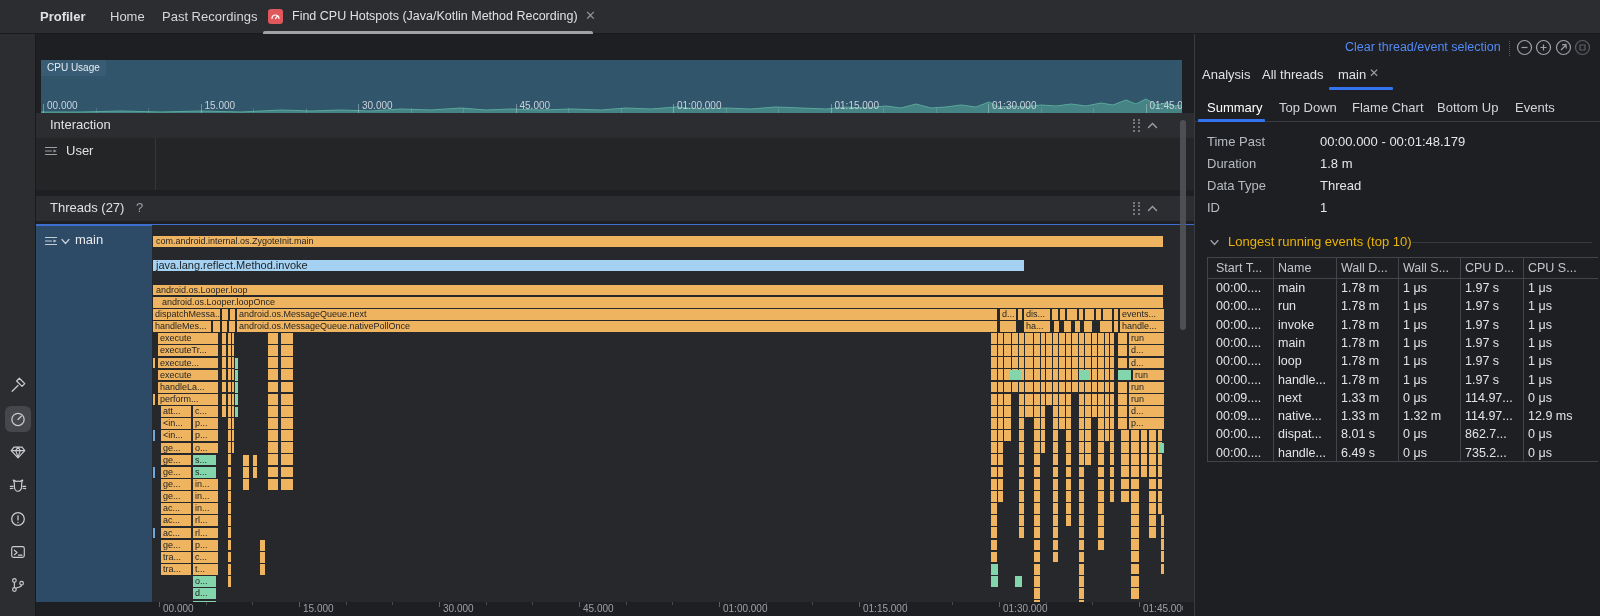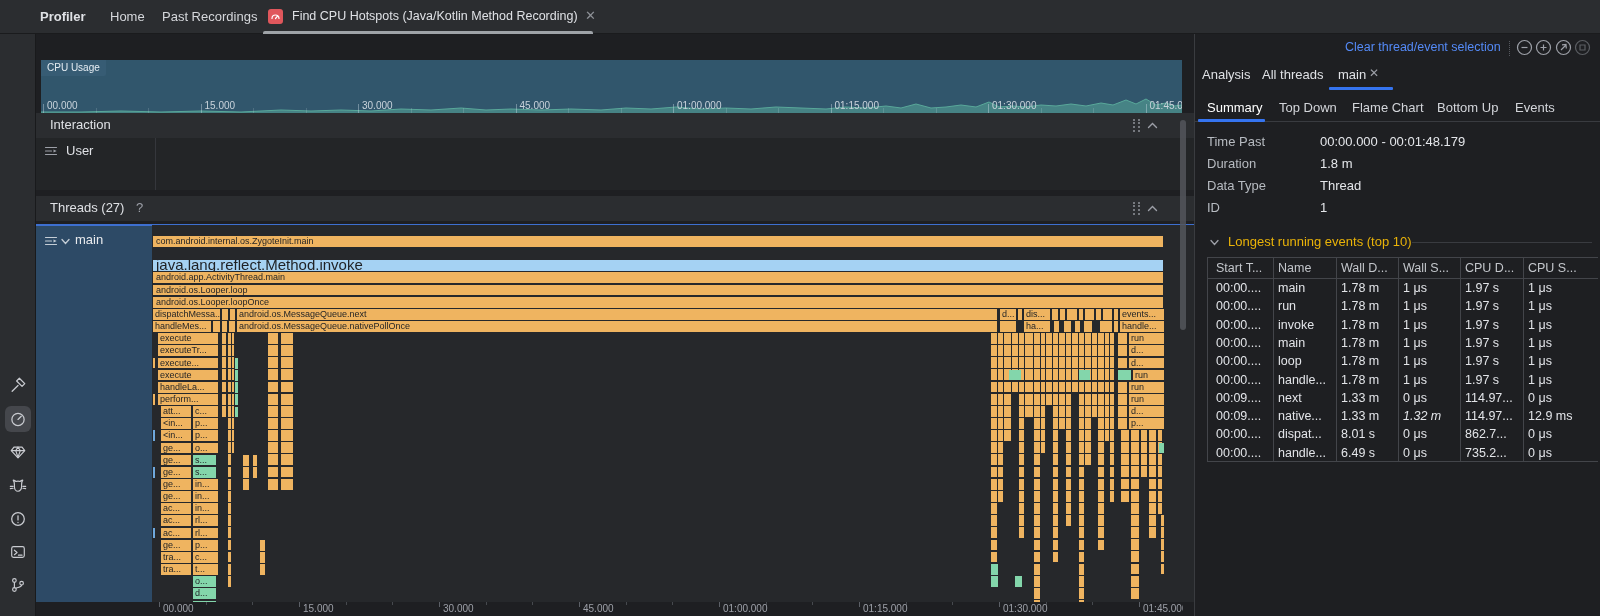--- a/index.html
+++ b/index.html
@@ -267,24 +267,23 @@
     <div style="position: absolute; left: 946px; top: 108.2px; width: 6px; height: 217.35px; background: repeating-linear-gradient(rgb(239, 180, 96) 0px, rgb(239, 180, 96) 10.8px, rgb(38, 40, 43) 10.8px, rgb(38, 40, 43) 12.15px);"></div>
     <div style="position: absolute; left: 953px; top: 108.2px; width: 4px; height: 108px; background: repeating-linear-gradient(rgb(239, 180, 96) 0px, rgb(239, 180, 96) 10.8px, rgb(38, 40, 43) 10.8px, rgb(38, 40, 43) 12.15px);"></div>
     <div style="position: absolute; left: 958px; top: 108.2px; width: 4px; height: 168.75px; background: repeating-linear-gradient(rgb(239, 180, 96) 0px, rgb(239, 180, 96) 10.8px, rgb(38, 40, 43) 10.8px, rgb(38, 40, 43) 12.15px);"></div>
     <div style="position: absolute; left: 969px; top: 205.4px; width: 8px; height: 71.55px; background: repeating-linear-gradient(rgb(239, 180, 96) 0px, rgb(239, 180, 96) 10.8px, rgb(38, 40, 43) 10.8px, rgb(38, 40, 43) 12.15px);"></div>
     <div style="position: absolute; left: 979px; top: 205.4px; width: 8px; height: 168.75px; background: repeating-linear-gradient(rgb(239, 180, 96) 0px, rgb(239, 180, 96) 10.8px, rgb(38, 40, 43) 10.8px, rgb(38, 40, 43) 12.15px);"></div>
     <div style="position: absolute; left: 989px; top: 205.4px; width: 6px; height: 47.25px; background: repeating-linear-gradient(rgb(239, 180, 96) 0px, rgb(239, 180, 96) 10.8px, rgb(38, 40, 43) 10.8px, rgb(38, 40, 43) 12.15px);"></div>
     <div style="position: absolute; left: 997px; top: 205.4px; width: 7px; height: 108px; background: repeating-linear-gradient(rgb(239, 180, 96) 0px, rgb(239, 180, 96) 10.8px, rgb(38, 40, 43) 10.8px, rgb(38, 40, 43) 12.15px);"></div>
     <div style="position: absolute; left: 1006px; top: 205.4px; width: 4px; height: 83.7px; background: repeating-linear-gradient(rgb(239, 180, 96) 0px, rgb(239, 180, 96) 10.8px, rgb(38, 40, 43) 10.8px, rgb(38, 40, 43) 12.15px);"></div>
     <div style="position: absolute; left: 1009px; top: 290.45px; width: 3px; height: 59.4px; background: repeating-linear-gradient(rgb(239, 180, 96) 0px, rgb(239, 180, 96) 10.8px, rgb(38, 40, 43) 10.8px, rgb(38, 40, 43) 12.15px);"></div>
     <div style="position: absolute; left: 1px; top: 11px; width: 1010px; height: 10.8px; background: rgb(239, 180, 96); font-size: 9px; line-height: 10.8px; color: rgb(31, 33, 36); padding-left: 3px; overflow: hidden; white-space: nowrap;">com.android.internal.os.ZygoteInit.main</div>
-    <div style="position: absolute; left: 1px; top: 35.3px; width: 1010px; height: 10.8px; background: rgb(165, 210, 243); font-size: 15px; line-height: 10.8px; color: rgb(31, 33, 36); padding-left: 3px; overflow: hidden; white-space: nowrap;">java.lang.reflect.Method.invoke</div>
-    <div style="position: absolute; left: 1px; top: 47.45px; width: 1010px; height: 10.8px; background: rgb(239, 180, 96); font-size: 9px; line-height: 10.8px; color: rgb(31, 33, 36); padding-left: 3px; overflow: hidden; white-space: nowrap;">android.app.ActivityThread.main</div>
+    <div style="position: absolute; left: 1px; top: 35.3px; width: 871px; height: 10.8px; background: rgb(165, 210, 243); font-size: 11px; line-height: 10.8px; color: rgb(31, 33, 36); padding-left: 3px; overflow: hidden; white-space: nowrap;">java.lang.reflect.Method.invoke</div>
     <div style="position: absolute; left: 1px; top: 59.6px; width: 1010px; height: 10.8px; background: rgb(239, 180, 96); font-size: 9px; line-height: 10.8px; color: rgb(31, 33, 36); padding-left: 3px; overflow: hidden; white-space: nowrap;">android.os.Looper.loop</div>
-    <div style="position: absolute; left: 1px; top: 71.75px; width: 1010px; height: 10.8px; background: rgb(239, 180, 96); font-size: 9px; line-height: 10.8px; color: rgb(31, 33, 36); padding-left: 3px; overflow: hidden; white-space: nowrap;">android.os.Looper.loopOnce</div>
+    <div style="position: absolute; left: 1px; top: 71.75px; width: 1010px; height: 10.8px; background: rgb(239, 180, 96); font-size: 9px; line-height: 10.8px; color: rgb(31, 33, 36); padding-left: 9px; overflow: hidden; white-space: nowrap;">android.os.Looper.loopOnce</div>
     <div style="position: absolute; left: 1px; top: 83.9px; width: 67px; height: 10.8px; background: rgb(239, 180, 96); font-size: 9px; line-height: 10.8px; color: rgb(31, 33, 36); padding-left: 2px; overflow: hidden; white-space: nowrap;">dispatchMessa...</div>
     <div style="position: absolute; left: 70px; top: 83.9px; width: 6px; height: 10.8px; background: rgb(239, 180, 96); font-size: 9px; line-height: 10.8px; color: rgb(31, 33, 36); padding-left: 2px; overflow: hidden; white-space: nowrap;"></div>
     <div style="position: absolute; left: 78px; top: 83.9px; width: 5px; height: 10.8px; background: rgb(239, 180, 96); font-size: 9px; line-height: 10.8px; color: rgb(31, 33, 36); padding-left: 2px; overflow: hidden; white-space: nowrap;"></div>
     <div style="position: absolute; left: 85px; top: 83.9px; width: 760px; height: 10.8px; background: rgb(239, 180, 96); font-size: 9px; line-height: 10.8px; color: rgb(31, 33, 36); padding-left: 2px; overflow: hidden; white-space: nowrap;">android.os.MessageQueue.next</div>
     <div style="position: absolute; left: 848px; top: 83.9px; width: 16px; height: 10.8px; background: rgb(239, 180, 96); font-size: 9px; line-height: 10.8px; color: rgb(31, 33, 36); padding-left: 2px; overflow: hidden; white-space: nowrap;">d...</div>
     <div style="position: absolute; left: 866px; top: 83.9px; width: 4px; height: 10.8px; background: rgb(239, 180, 96); font-size: 9px; line-height: 10.8px; color: rgb(31, 33, 36); padding-left: 2px; overflow: hidden; white-space: nowrap;"></div>
     <div style="position: absolute; left: 872px; top: 83.9px; width: 26px; height: 10.8px; background: rgb(239, 180, 96); font-size: 9px; line-height: 10.8px; color: rgb(31, 33, 36); padding-left: 2px; overflow: hidden; white-space: nowrap;">dis...</div>
     <div style="position: absolute; left: 900px; top: 83.9px; width: 6px; height: 10.8px; background: rgb(239, 180, 96); font-size: 9px; line-height: 10.8px; color: rgb(31, 33, 36); padding-left: 2px; overflow: hidden; white-space: nowrap;"></div>
     <div style="position: absolute; left: 908px; top: 83.9px; width: 5px; height: 10.8px; background: rgb(239, 180, 96); font-size: 9px; line-height: 10.8px; color: rgb(31, 33, 36); padding-left: 2px; overflow: hidden; white-space: nowrap;"></div>
     <div style="position: absolute; left: 915px; top: 83.9px; width: 10px; height: 10.8px; background: rgb(239, 180, 96); font-size: 9px; line-height: 10.8px; color: rgb(31, 33, 36); padding-left: 2px; overflow: hidden; white-space: nowrap;"></div>
@@ -490,21 +489,21 @@
       <div style="position: absolute; left: 70px; top: 0px; height: 18.3px; line-height: 18.3px; font-size: 12.5px; color: rgb(226, 228, 232); white-space: nowrap;">next</div>
       <div style="position: absolute; left: 133px; top: 0px; height: 18.3px; line-height: 18.3px; font-size: 12.5px; color: rgb(226, 228, 232); white-space: nowrap;">1.33 m</div>
       <div style="position: absolute; left: 195px; top: 0px; height: 18.3px; line-height: 18.3px; font-size: 12.5px; color: rgb(226, 228, 232); white-space: nowrap;">0 μs</div>
       <div style="position: absolute; left: 257px; top: 0px; height: 18.3px; line-height: 18.3px; font-size: 12.5px; color: rgb(226, 228, 232); white-space: nowrap;">114.97...</div>
       <div style="position: absolute; left: 320px; top: 0px; height: 18.3px; line-height: 18.3px; font-size: 12.5px; color: rgb(226, 228, 232); white-space: nowrap;">0 μs</div>
     </div>
     <div style="position: absolute; left: 0px; top: 149.1px; width: 390px; height: 18.3px;">
       <div style="position: absolute; left: 8px; top: 0px; height: 18.3px; line-height: 18.3px; font-size: 12.5px; color: rgb(226, 228, 232); white-space: nowrap;">00:09....</div>
       <div style="position: absolute; left: 70px; top: 0px; height: 18.3px; line-height: 18.3px; font-size: 12.5px; color: rgb(226, 228, 232); white-space: nowrap;">native...</div>
       <div style="position: absolute; left: 133px; top: 0px; height: 18.3px; line-height: 18.3px; font-size: 12.5px; color: rgb(226, 228, 232); white-space: nowrap;">1.33 m</div>
-      <div style="position: absolute; left: 195px; top: 0px; height: 18.3px; line-height: 18.3px; font-size: 12.5px; color: rgb(226, 228, 232); white-space: nowrap; font-style: italic;">1.32 m</div>
+      <div style="position: absolute; left: 195px; top: 0px; height: 18.3px; line-height: 18.3px; font-size: 12.5px; color: rgb(226, 228, 232); white-space: nowrap;">1.32 m</div>
       <div style="position: absolute; left: 257px; top: 0px; height: 18.3px; line-height: 18.3px; font-size: 12.5px; color: rgb(226, 228, 232); white-space: nowrap;">114.97...</div>
       <div style="position: absolute; left: 320px; top: 0px; height: 18.3px; line-height: 18.3px; font-size: 12.5px; color: rgb(226, 228, 232); white-space: nowrap;">12.9 ms</div>
     </div>
     <div style="position: absolute; left: 0px; top: 167.4px; width: 390px; height: 18.3px;">
       <div style="position: absolute; left: 8px; top: 0px; height: 18.3px; line-height: 18.3px; font-size: 12.5px; color: rgb(226, 228, 232); white-space: nowrap;">00:00....</div>
       <div style="position: absolute; left: 70px; top: 0px; height: 18.3px; line-height: 18.3px; font-size: 12.5px; color: rgb(226, 228, 232); white-space: nowrap;">dispat...</div>
       <div style="position: absolute; left: 133px; top: 0px; height: 18.3px; line-height: 18.3px; font-size: 12.5px; color: rgb(226, 228, 232); white-space: nowrap;">8.01 s</div>
       <div style="position: absolute; left: 195px; top: 0px; height: 18.3px; line-height: 18.3px; font-size: 12.5px; color: rgb(226, 228, 232); white-space: nowrap;">0 μs</div>
       <div style="position: absolute; left: 257px; top: 0px; height: 18.3px; line-height: 18.3px; font-size: 12.5px; color: rgb(226, 228, 232); white-space: nowrap;">862.7...</div>
       <div style="position: absolute; left: 320px; top: 0px; height: 18.3px; line-height: 18.3px; font-size: 12.5px; color: rgb(226, 228, 232); white-space: nowrap;">0 μs</div>

